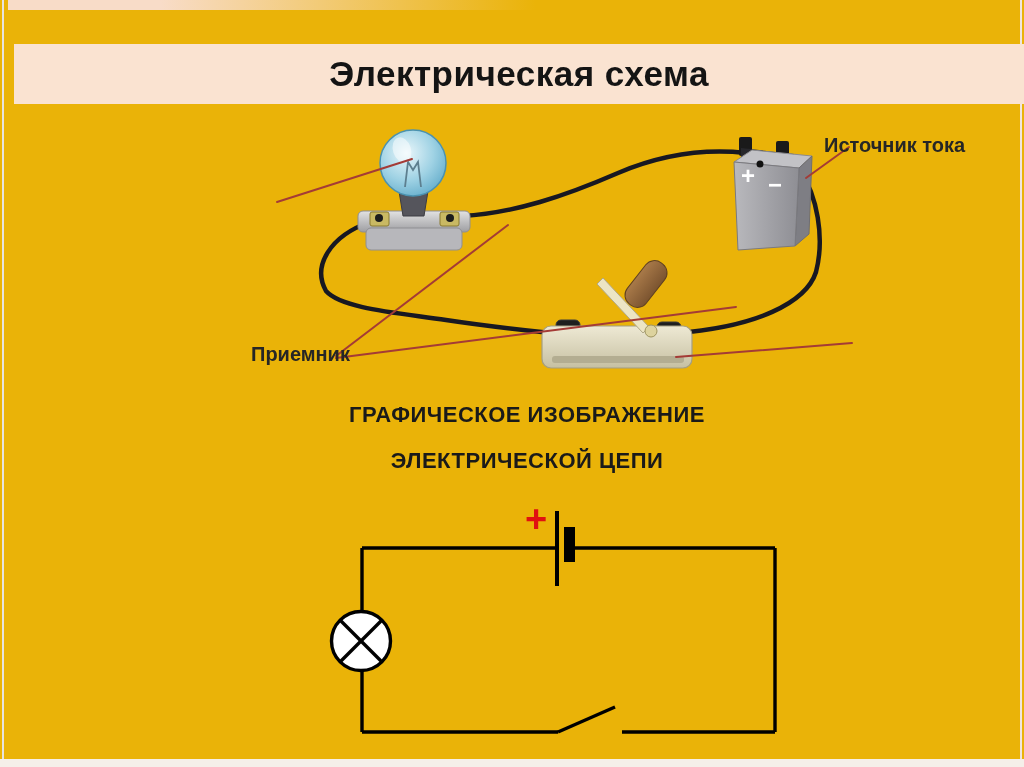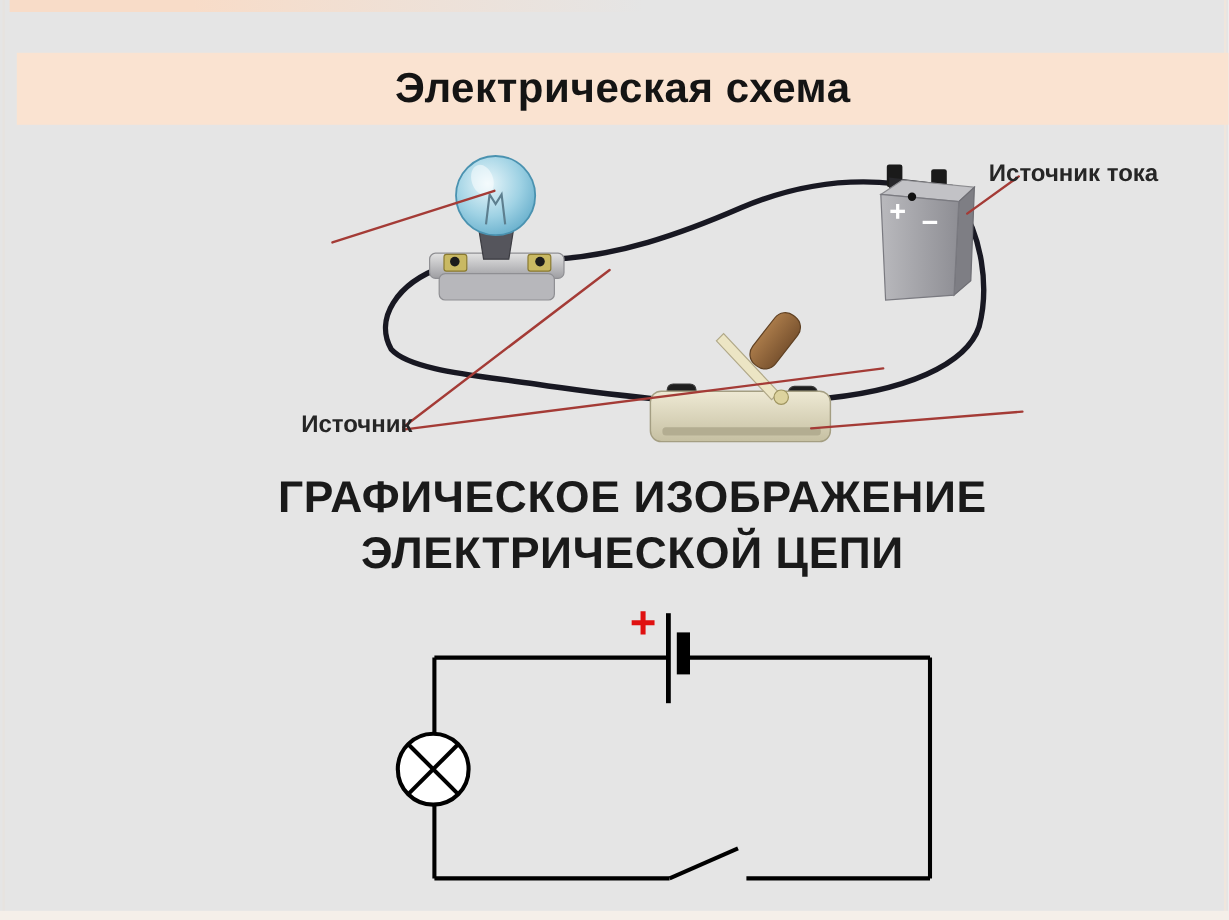--- a/index.html
+++ b/index.html
@@ -1,17 +1,17 @@
 <!DOCTYPE html>
 <html><head>
 <meta charset="utf-8">
 <style>
   html,body{margin:0;padding:0;background:#ffffff;}
   .slide{
-    position:relative;width:1024px;height:767px;overflow:hidden;background:#e5e5e5;
+    position:relative;width:1024px;height:767px;overflow:hidden;background:#eab308;
     font-family:"Liberation Sans","DejaVu Sans",sans-serif;
   }
   .top-strip{position:absolute;left:8px;top:0;right:0;height:10px;
     background:linear-gradient(to right,#f8dcc8 0%,#f8dcc8 15%,rgba(255,255,255,0) 52%);}
   .left-line{position:absolute;left:2px;top:0;width:2px;height:767px;background:#e7e3df;}
   .right-line{position:absolute;right:2px;top:0;width:2px;height:767px;background:#f0e6dd;}
   .bottom-strip{position:absolute;left:0;right:0;bottom:0;height:8px;background:#f5efe9;}
   .title-band{
     position:absolute;left:14px;right:0;top:44px;height:60px;background:#fae3d1;
     display:flex;align-items:center;justify-content:center;
@@ -21,21 +21,21 @@
   }
   .art{position:absolute;left:0;top:0;width:1024px;height:767px;}
   .lbl{position:absolute;color:#262626;font-weight:bold;}
   .lbl div{white-space:nowrap;}
   .lbl-receiver{left:130px;top:167px;width:156px;text-align:center;font-size:19px;line-height:22px;}
   .lbl-source{left:824px;top:134px;font-size:20px;line-height:22px;}
   .lbl-wires{left:251px;top:343px;font-size:20px;line-height:22px;}
   .lbl-switch{left:838px;top:334px;width:150px;text-align:center;font-size:19px;line-height:21px;}
   .heading{
     position:absolute;left:30px;right:0;top:392px;text-align:center;
-    color:#1a1a1a;font-weight:bold;font-size:37px;line-height:46px;letter-spacing:0.5px;
+    color:#1a1a1a;font-weight:bold;font-size:22px;line-height:46px;letter-spacing:0.5px;
   }
 </style>
 </head>
 <body>
 
 <div class="slide">
 
   <div class="top-strip"></div>
   <div class="left-line"></div>
   <div class="right-line"></div>
@@ -134,21 +134,21 @@
     </g>
     <text x="536" y="532" font-size="38" font-weight="bold" fill="#e01111" text-anchor="middle">+</text>
   </svg>
 
 
   <div class="lbl lbl-source">
     <div>Источник тока</div>
   </div>
 
   <div class="lbl lbl-wires">
-    <div>Источник</div>
+    <div>Приемник</div>
   </div>
 
 
   <div class="heading">
     <div>ГРАФИЧЕСКОЕ ИЗОБРАЖЕНИЕ</div>
     <div>ЭЛЕКТРИЧЕСКОЙ ЦЕПИ</div>
   </div>
 
 </div>
 

